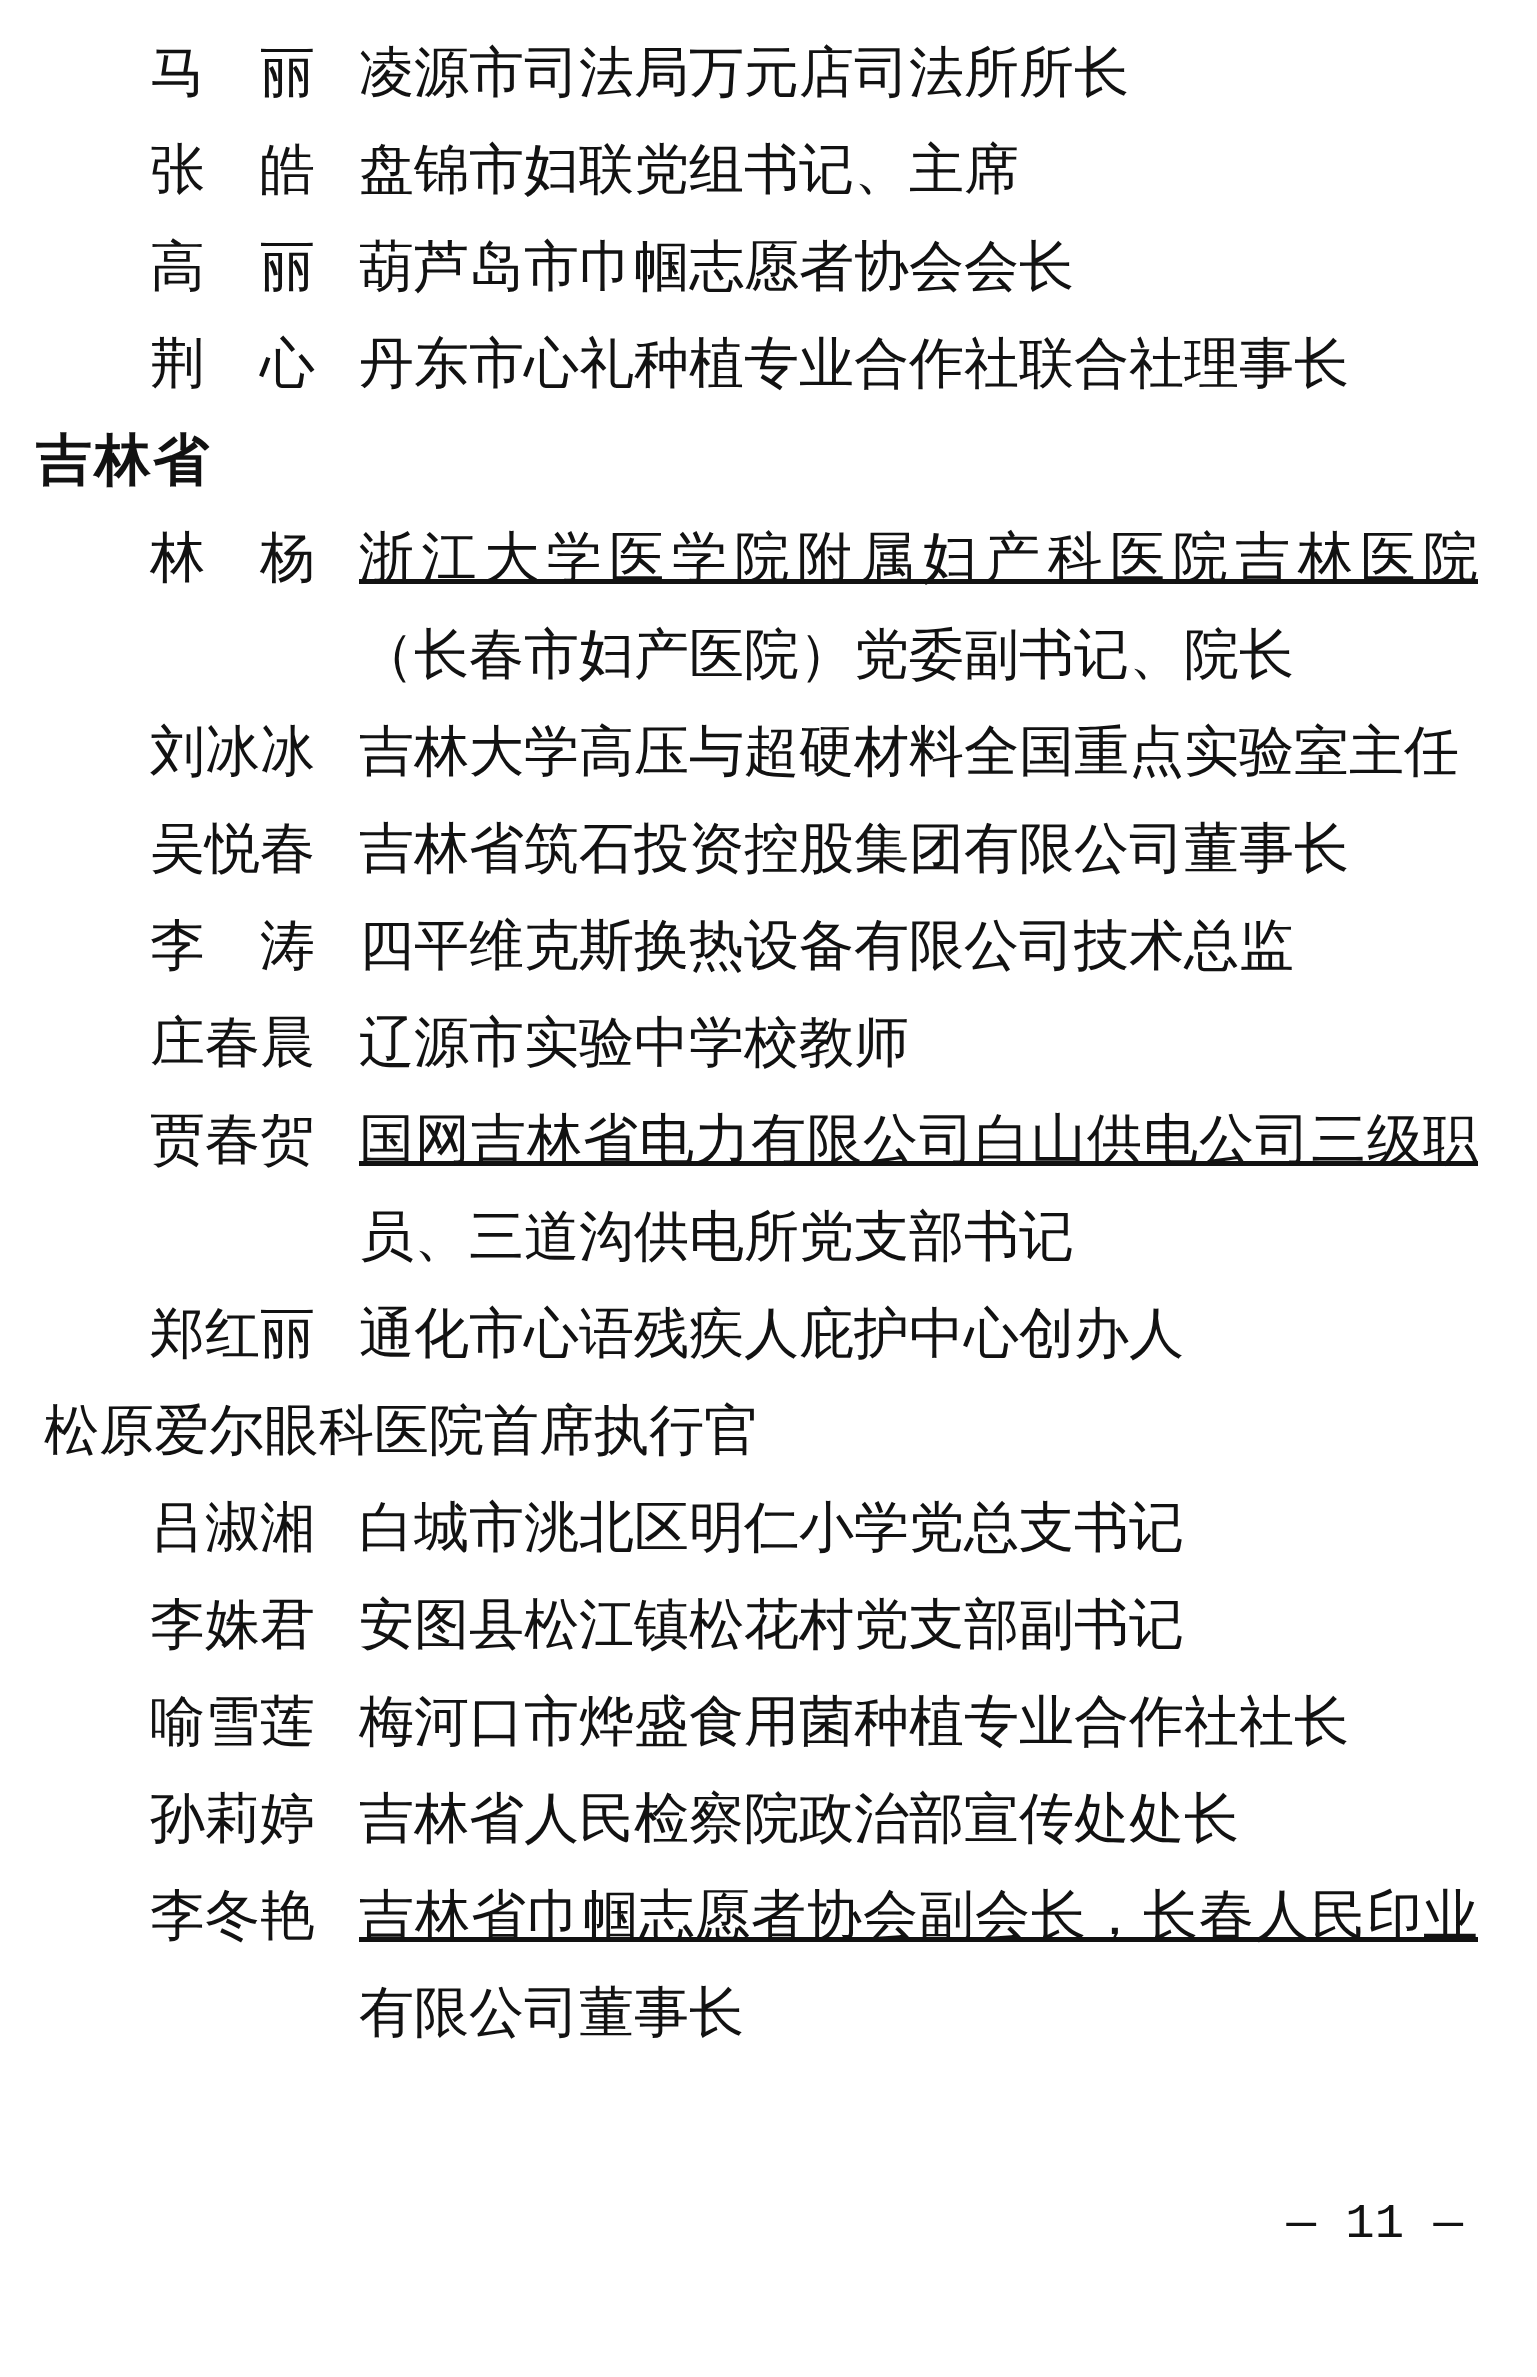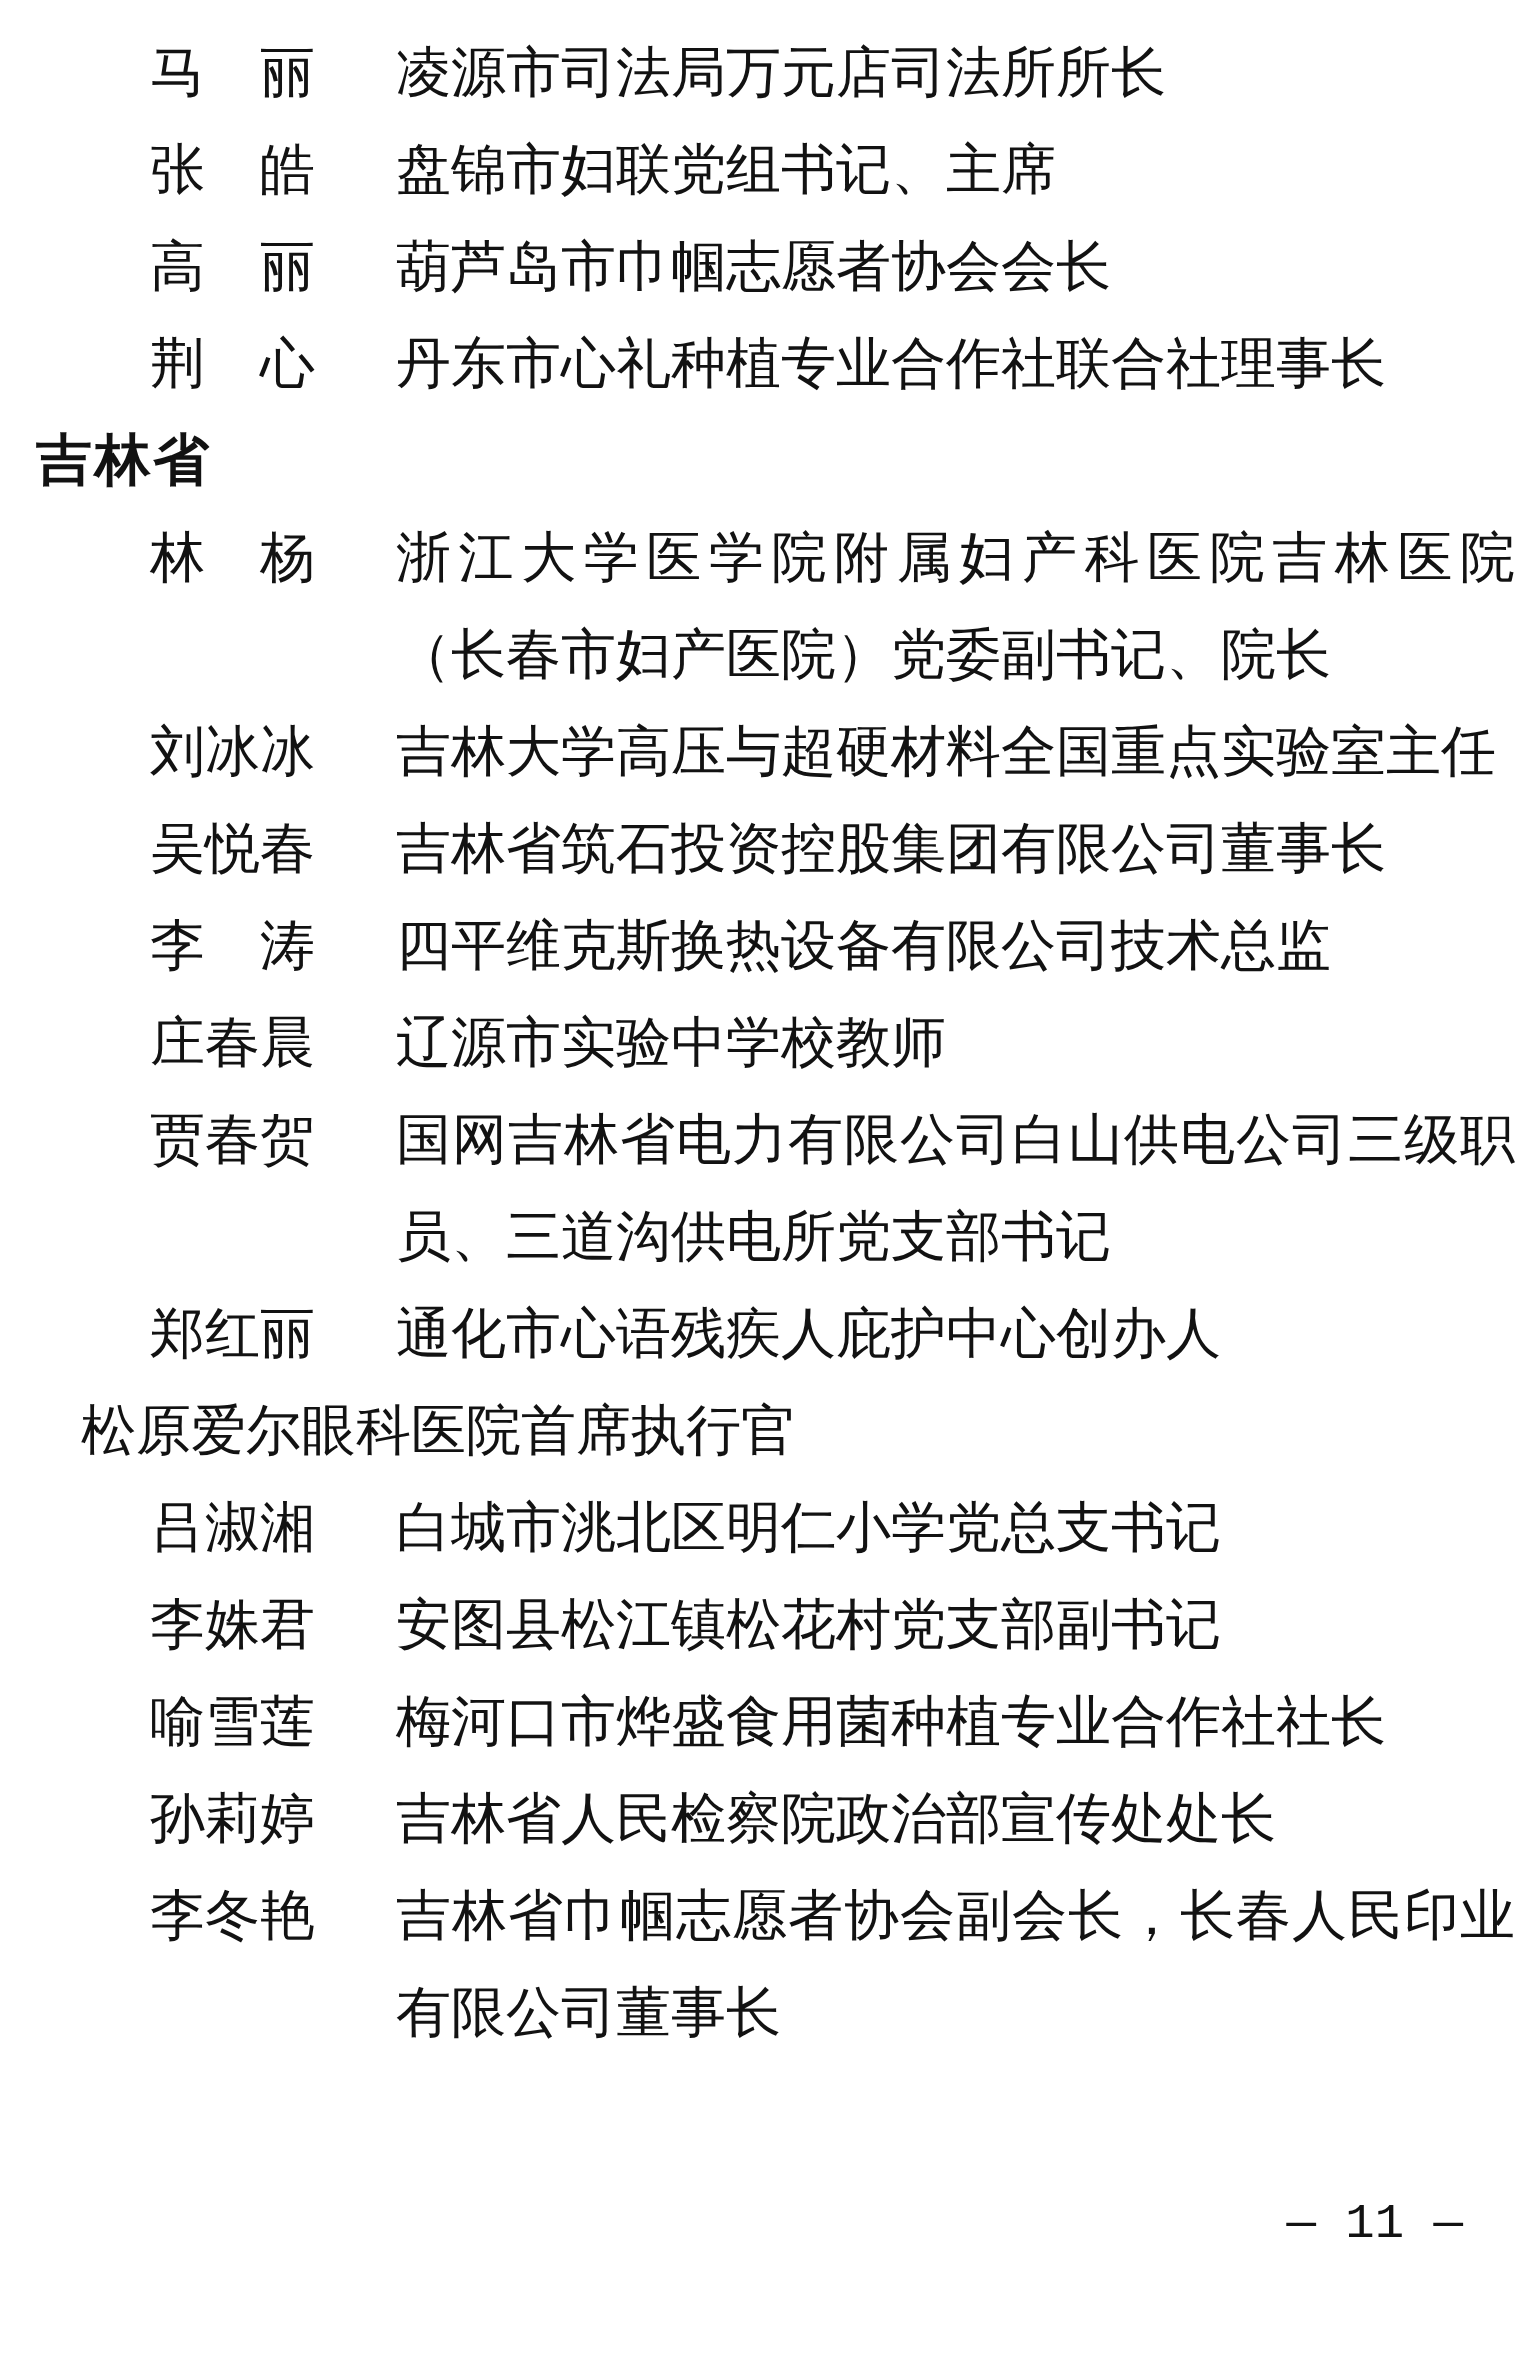--- a/index.html
+++ b/index.html
@@ -33,31 +33,32 @@
     margin-left: 150px;
     font-size: 55px;
     line-height: 97px;
     text-align: justify;
     text-align-last: justify;
     white-space: nowrap;
   }
   .desc-block {
     flex: 0 0 auto;
     width: 1119px;
-    margin-left: 81px;
+    margin-left: 44px;
   }
   .desc-line {
     font-size: 55px;
     line-height: 97px;
     white-space: nowrap;
   }
   .desc-line.fill {
     white-space: normal;
     text-align: justify;
     text-align-last: justify;
+    text-decoration: underline;
   }
   .section-header {
     margin-left: 36px;
     font-family: Liberation Serif, serif;
     font-weight: 700;
     font-size: 56px;
     line-height: 97px;
     letter-spacing: 2.5px;
   }
   .footer {

